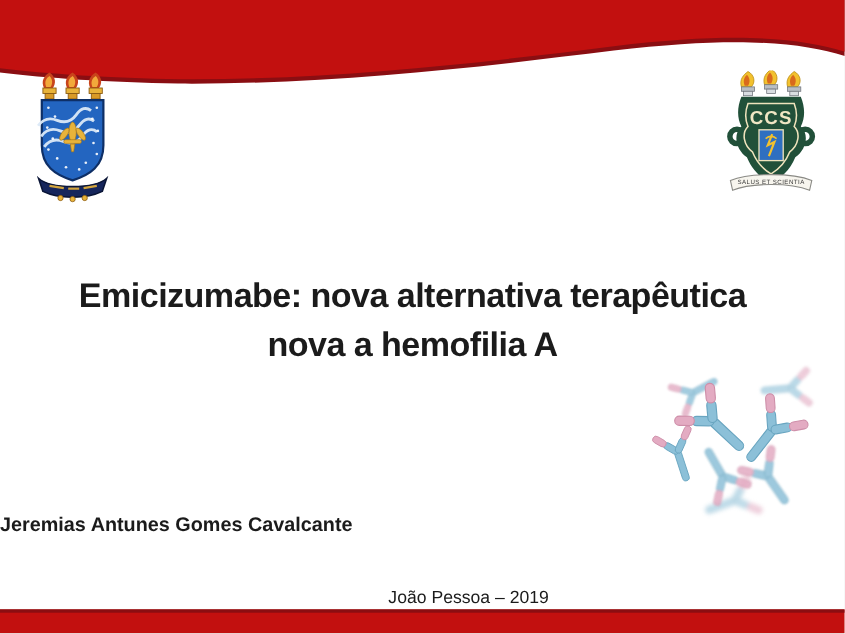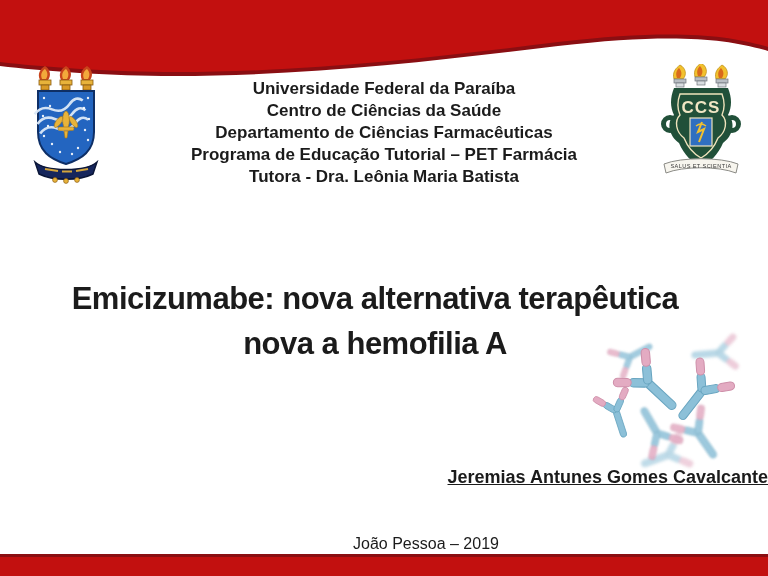--- a/index.html
+++ b/index.html
@@ -18,29 +18,29 @@
   
   .header-block{
     left:0;top:78px;width:768px;text-align:center;
     font-weight:bold;font-size:17px;line-height:22px;letter-spacing:0px;
   }
   
   .logo-left{left:28px;top:64px;width:76px;height:122px;}
   .logo-right{left:658px;top:64px;width:86px;height:118px;}
   
   .title-block{
-    left:0;top:276px;width:750px;text-align:center;
+    left:0;top:246px;width:750px;text-align:center;
     font-weight:bold;font-size:31px;line-height:45px;letter-spacing:-0.5px;
   }
   
   .antibody-art{left:560px;top:315px;width:208px;height:160px;}
   
   .author-line{
-    left:0;top:466px;width:768px;text-align:right;
-    font-weight:bold;font-size:18px;line-height:22px;text-decoration:underline;
+    left:0;top:466px;width:768px;text-align:left;
+    font-weight:bold;font-size:18px;line-height:22px;
   }
   
   .footer-line{
     left:0;top:534px;width:768px;text-align:center;
     font-weight:normal;font-size:16px;line-height:20px;margin-left:42px;
   }
 </style>
 </head>
 <body>
 
@@ -150,27 +150,20 @@
         <path d="M43,58 L39,68 L45,65 L40,78"></path>
         <path d="M37,62 q5,-4 10,0" stroke-width="1.4"></path>
       </g>
     </g>
     <g>
       <path d="M5,100 C22,93 62,93 79,100 L77,109 C60,102 24,102 7,109 Z" fill="#f7f5ee" stroke="#8a8a85" stroke-width="1"></path>
       <text x="42" y="103.5" text-anchor="middle" font-family="Liberation Sans, sans-serif" font-size="5.6" fill="#3a3a3a" letter-spacing="0.4">SALUS ET SCIENTIA</text>
     </g>
   </svg>
 
-  <div class="abs header-block">
-    <div>Universidade Federal da Paraíba</div>
-    <div>Centro de Ciências da Saúde</div>
-    <div>Departamento de Ciências Farmacêuticas</div>
-    <div>Programa de Educação Tutorial – PET Farmácia</div>
-    <div>Tutora - Dra. Leônia Maria Batista</div>
-  </div>
 
   <div class="abs title-block">
     <div>Emicizumabe: nova alternativa terapêutica</div>
     <div>nova a hemofilia A</div>
   </div>
 
   <svg class="abs antibody-art" viewBox="0 0 208 160">
     <defs>
       <filter id="blur1" x="-40%" y="-40%" width="180%" height="180%">
         <feGaussianBlur stdDeviation="1.3"></feGaussianBlur>

